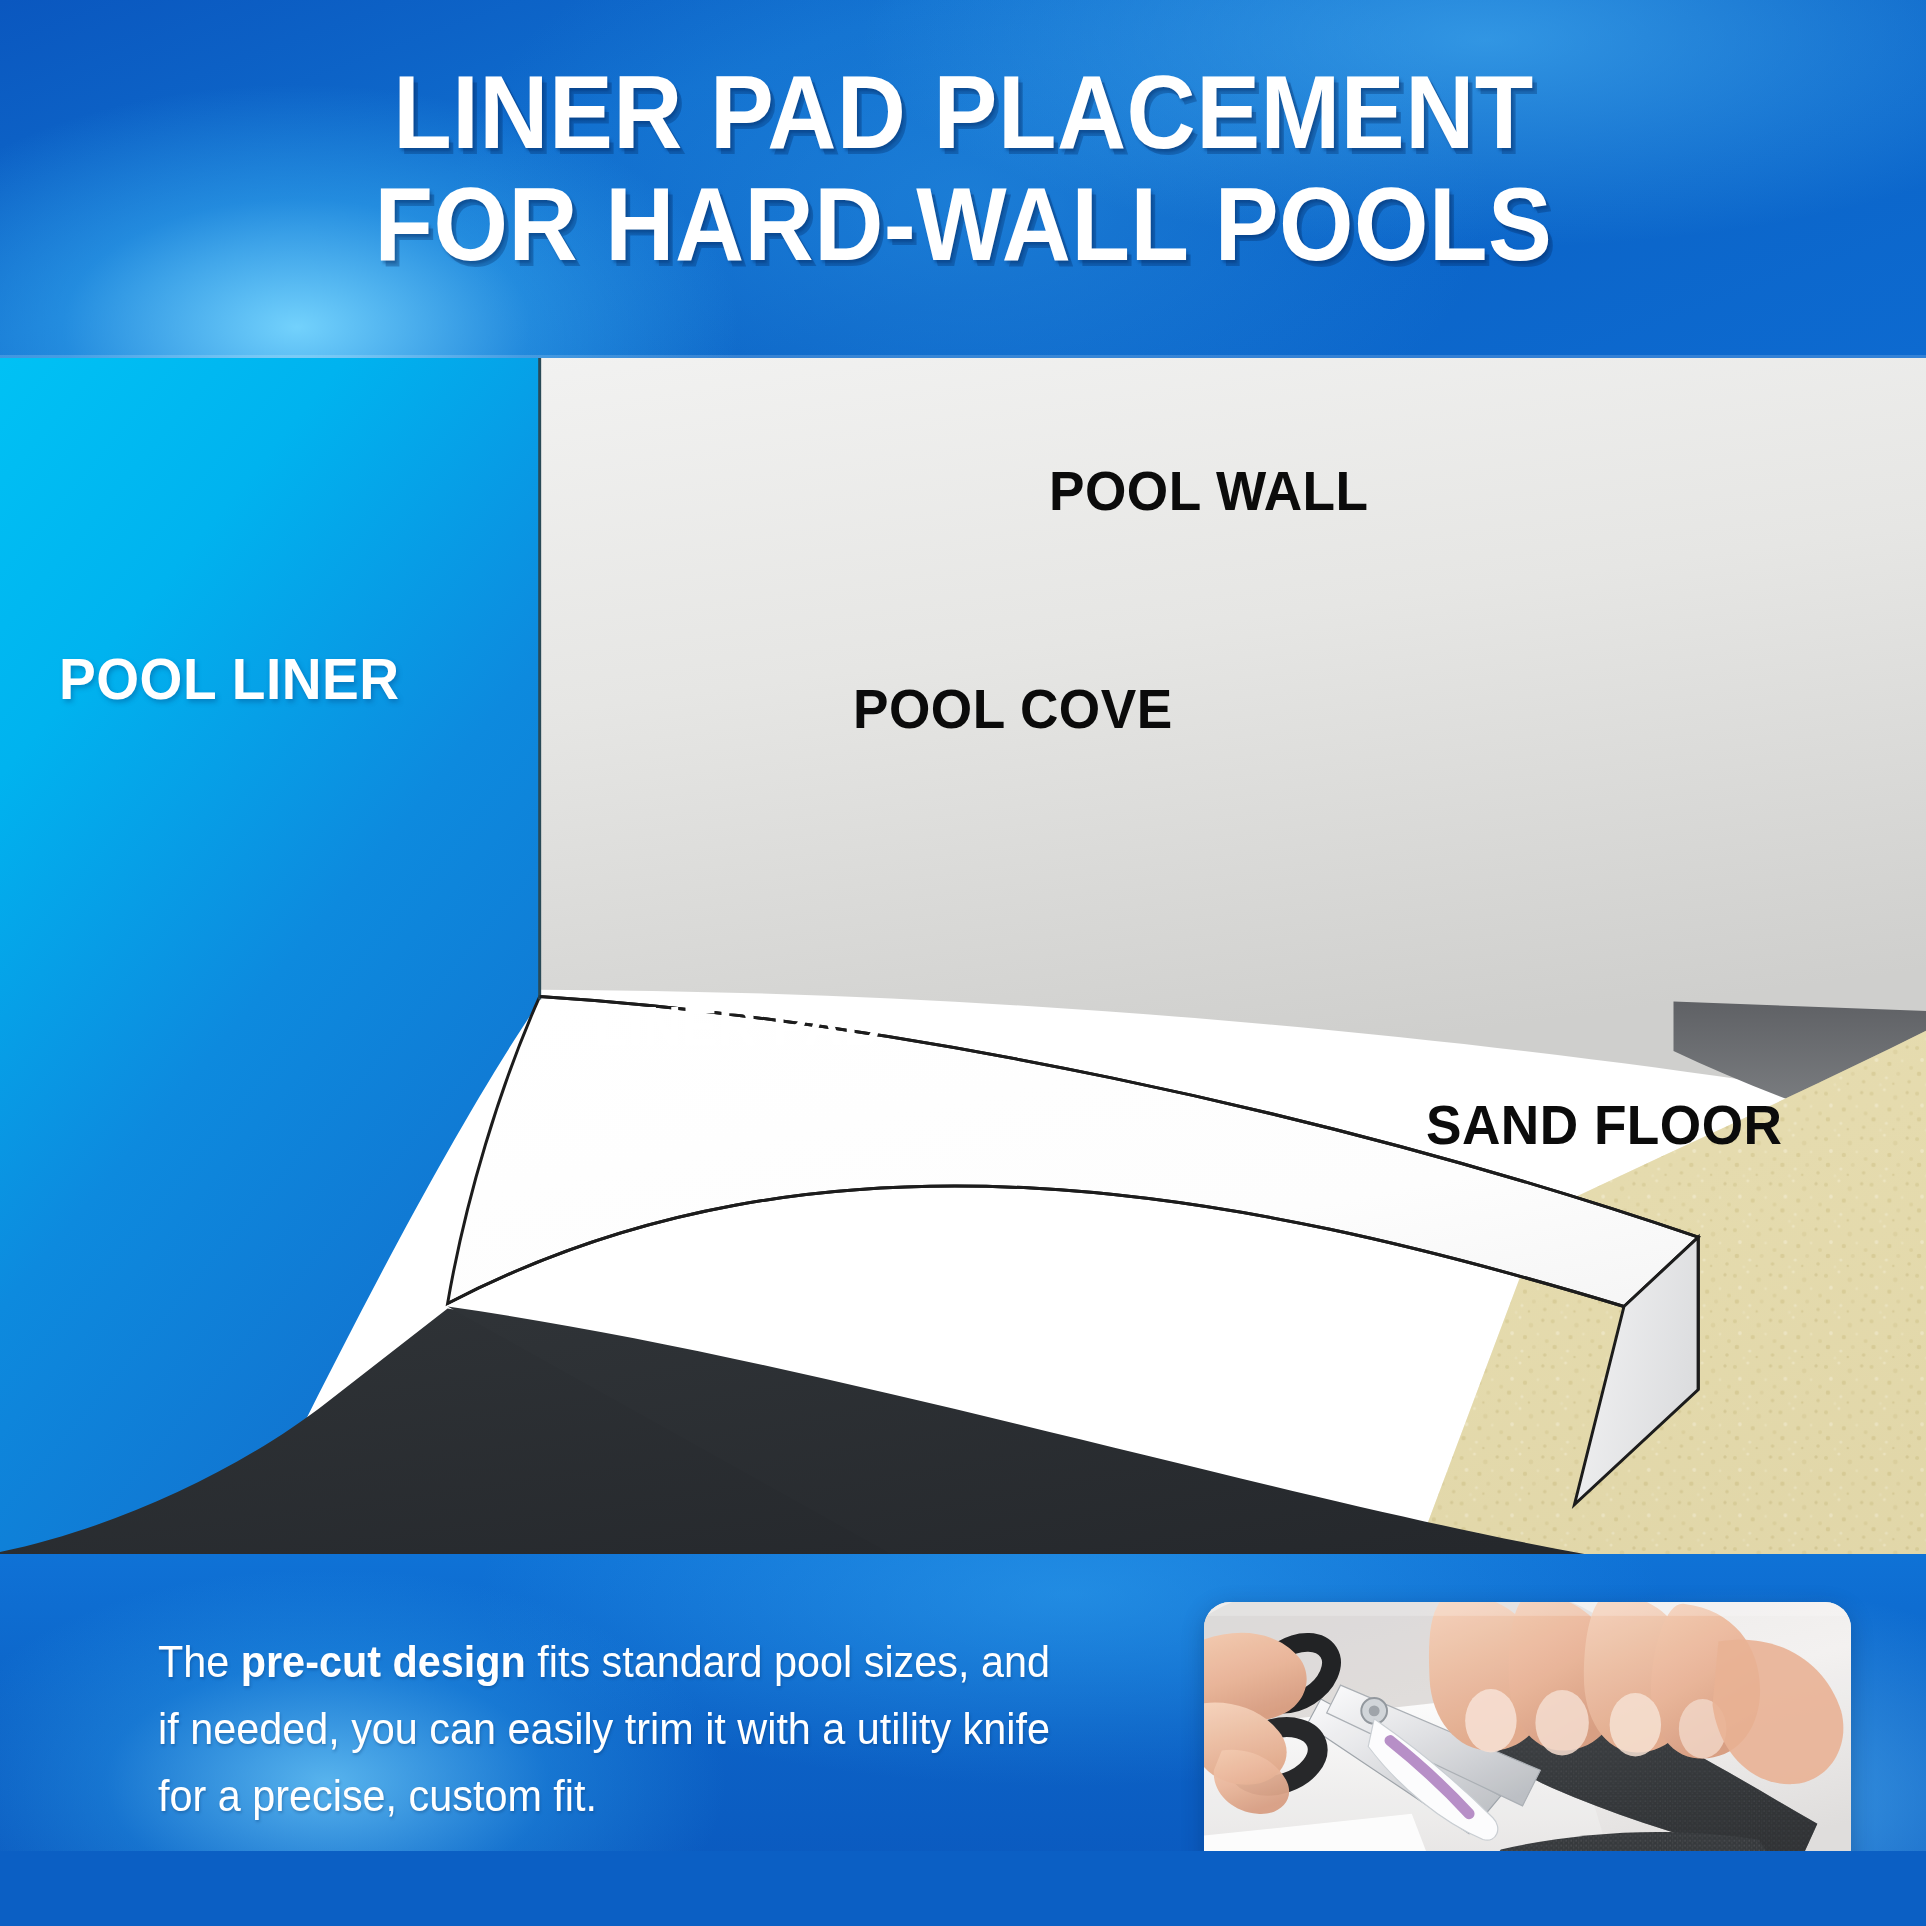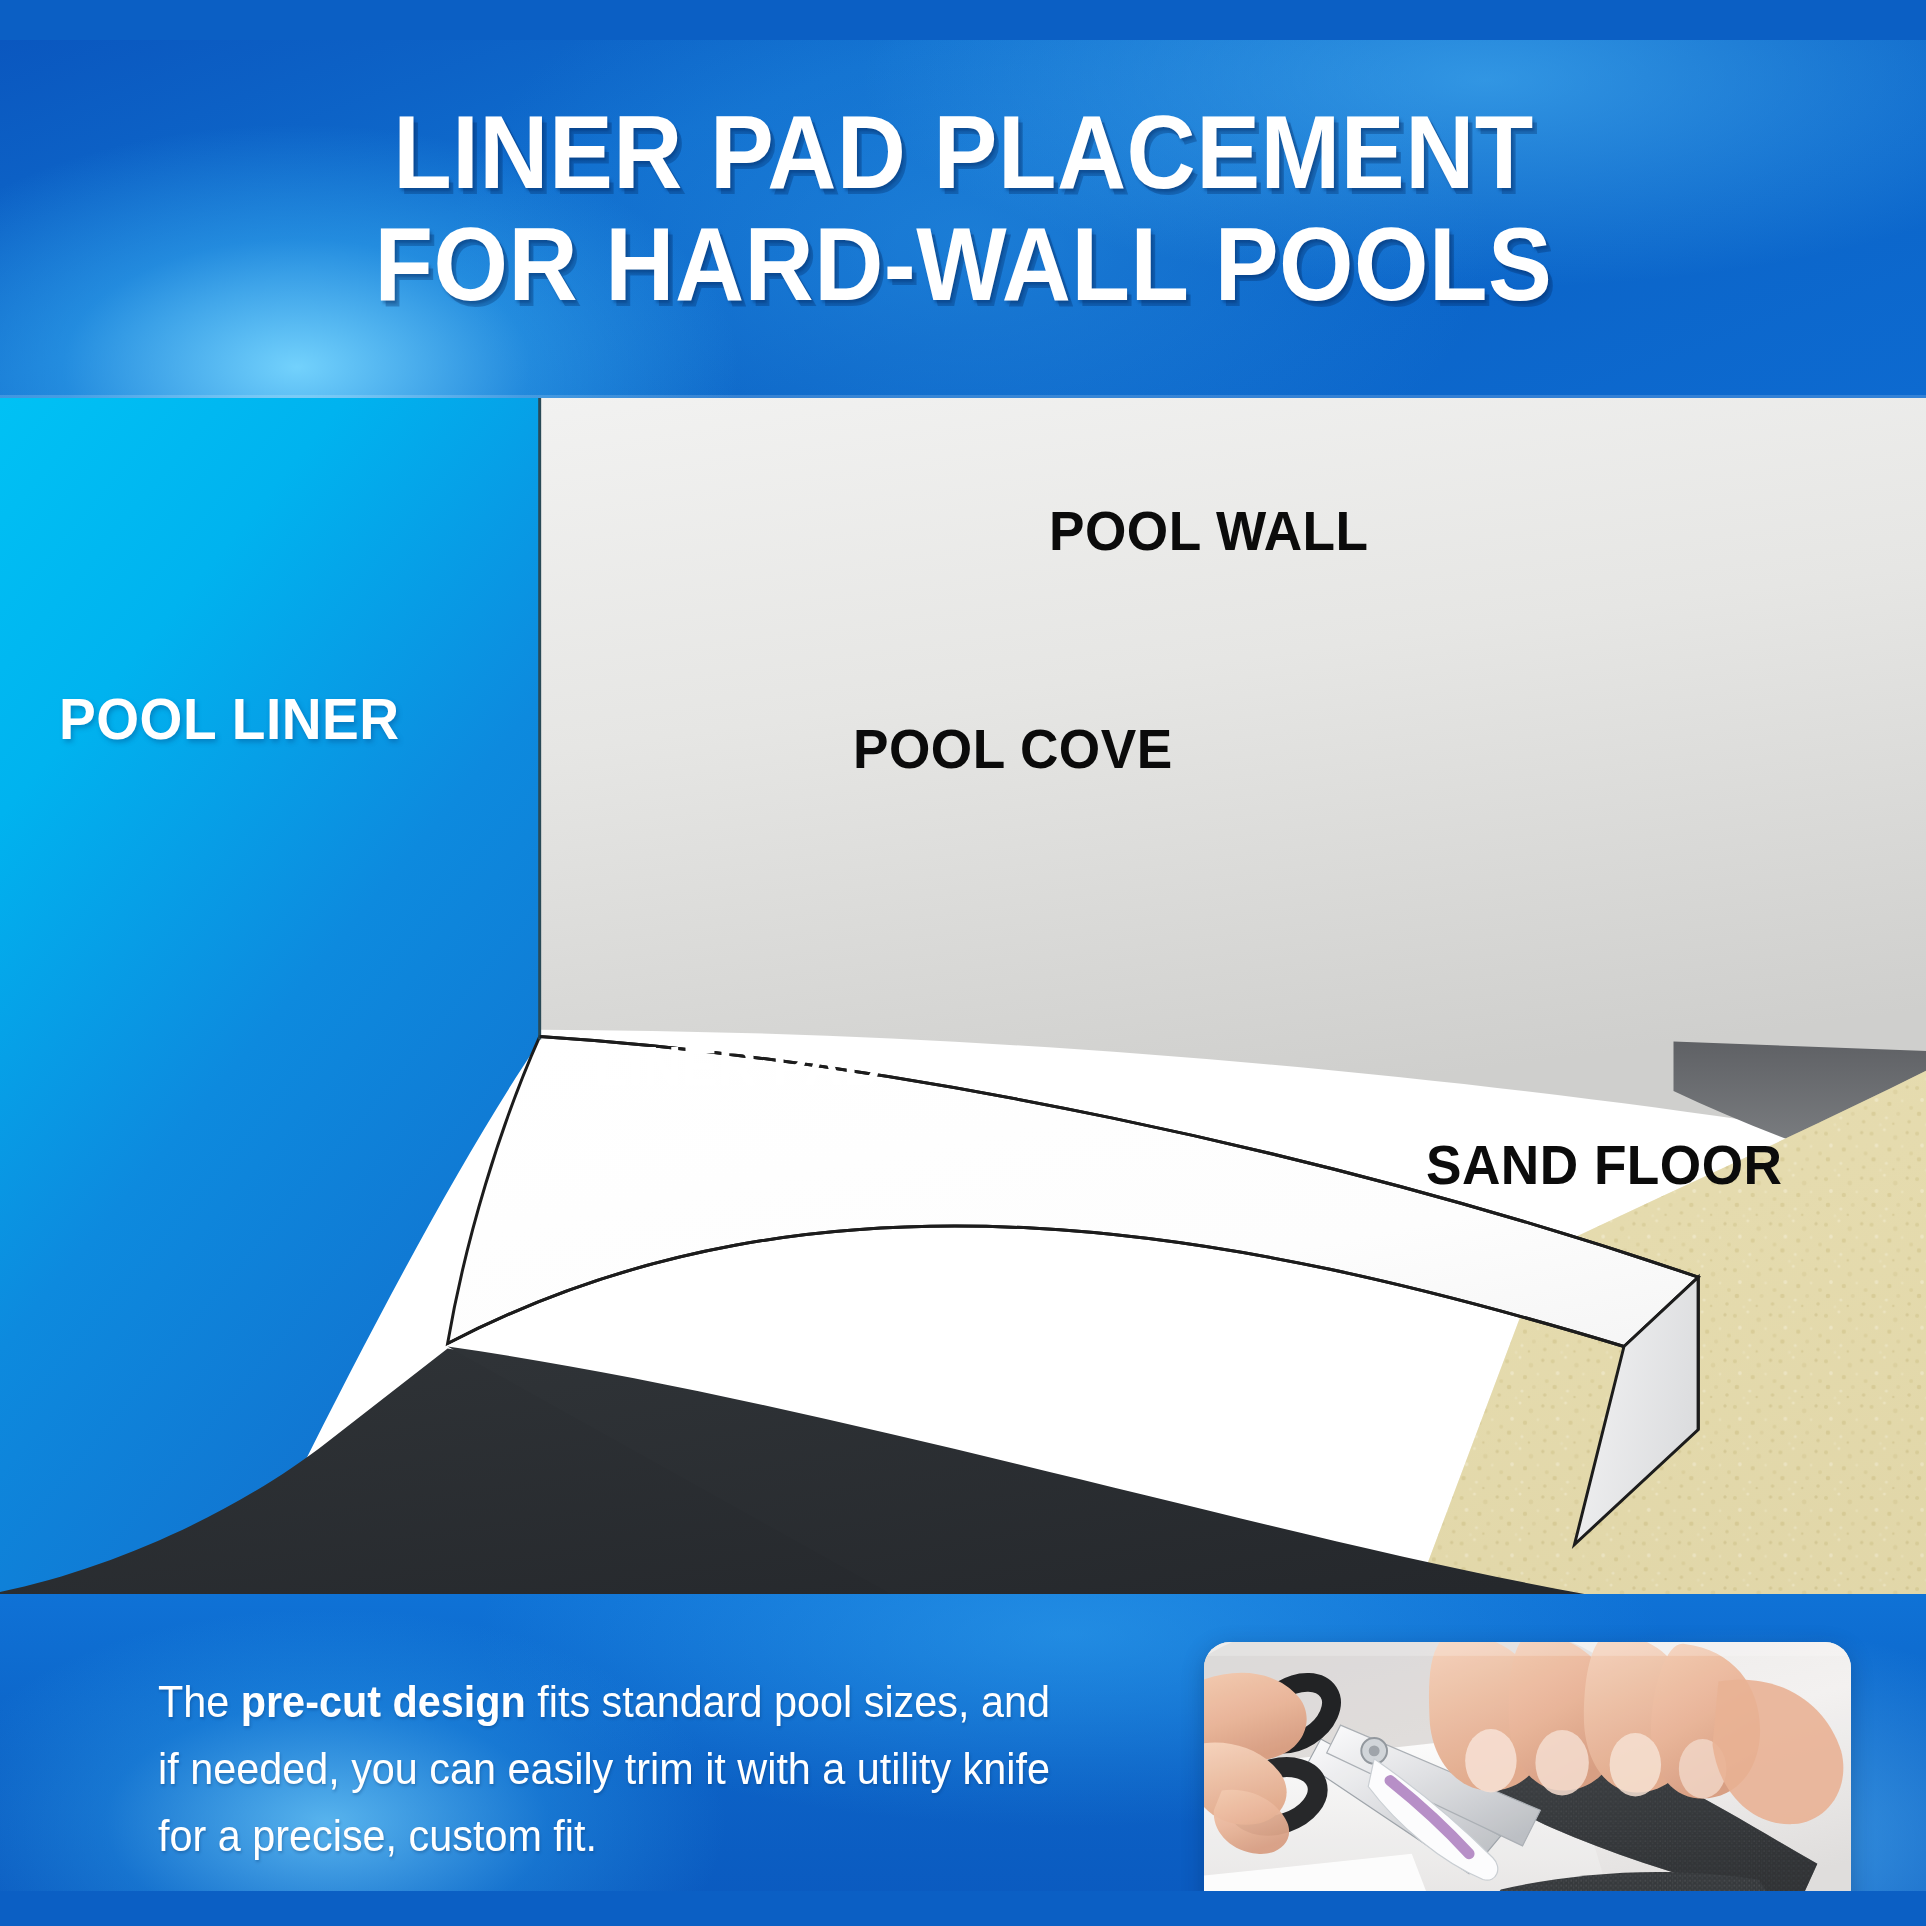--- a/index.html
+++ b/index.html
@@ -11,21 +11,20 @@
     overflow: hidden;
     background: #0b5fc4;
     font-family: "Liberation Sans", sans-serif;
   }
 
   #poster {
     position: relative;
     width: 1927px;
     height: 1851px;
     overflow: hidden;
-    margin-top: 40px;
   }
 
   
   .banner {
     position: absolute;
     left: 0; top: 0;
     width: 1927px;
     height: 358px;
     overflow: hidden;
     background:

